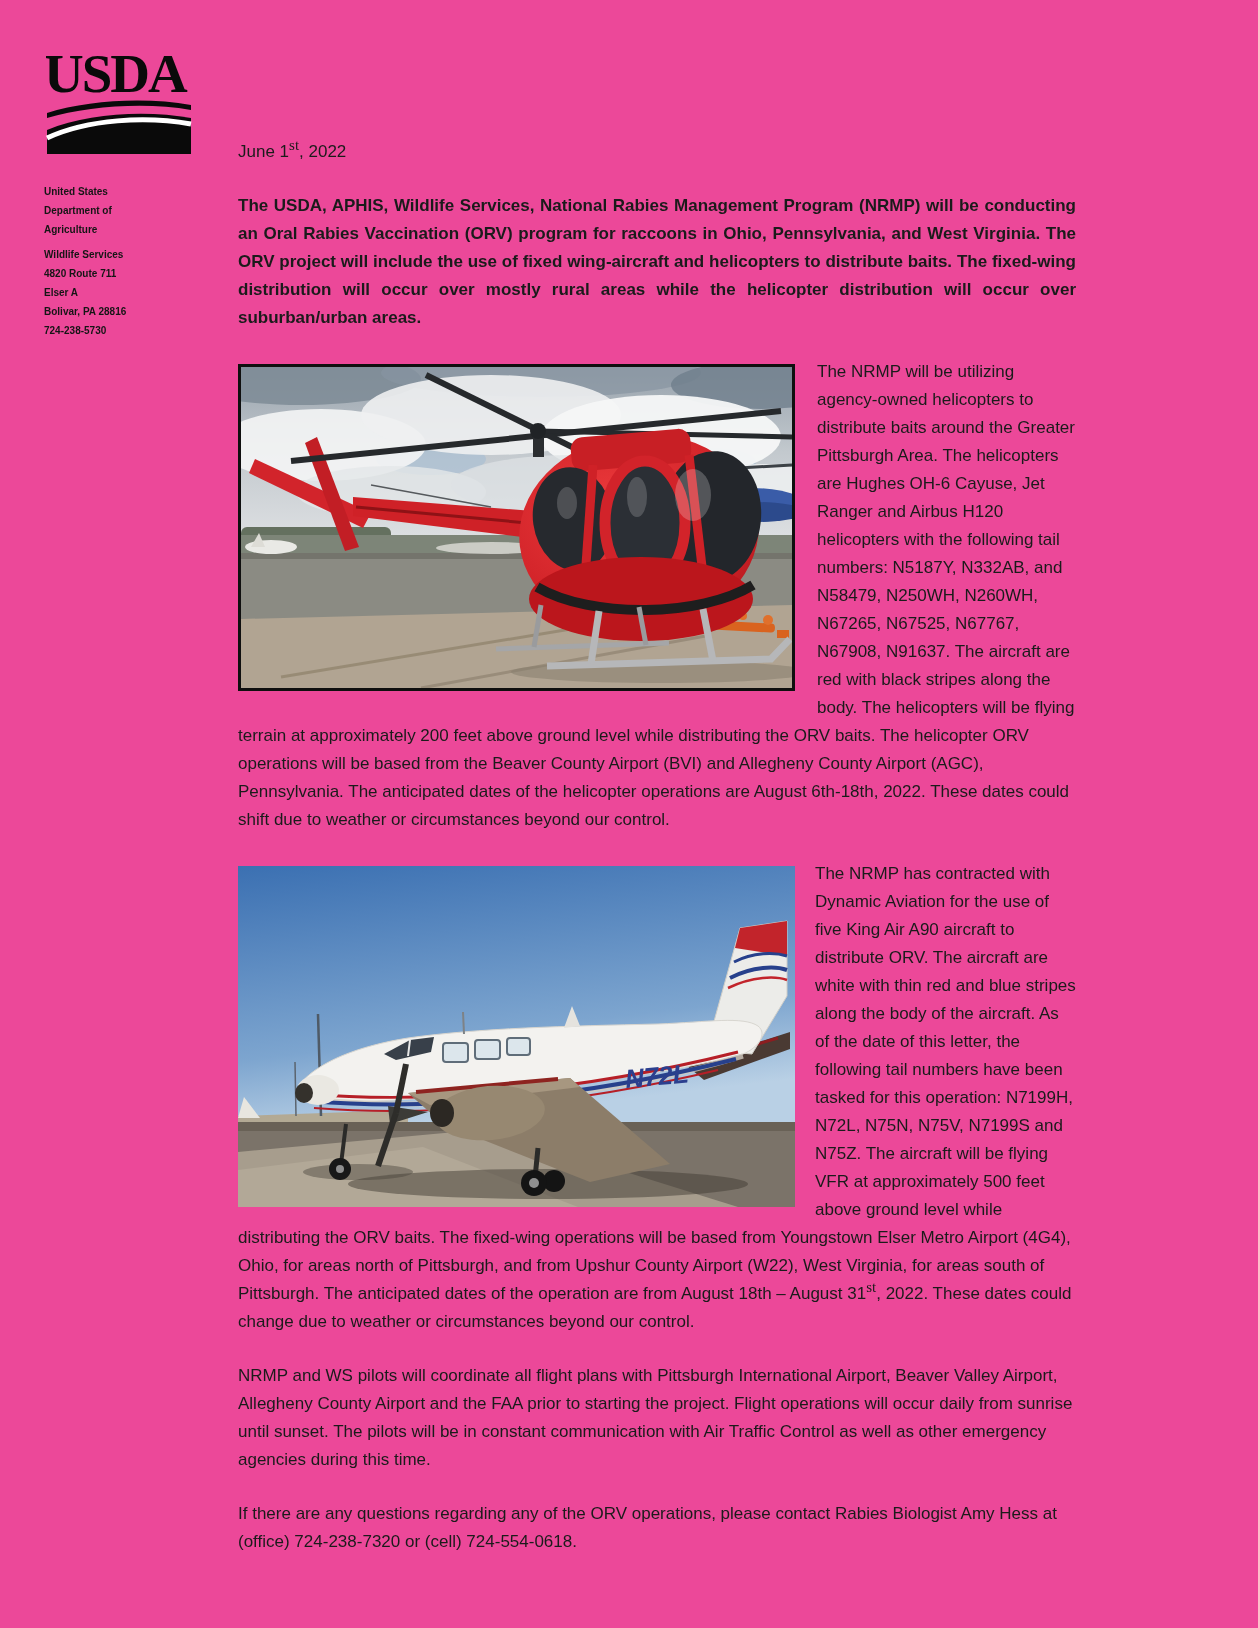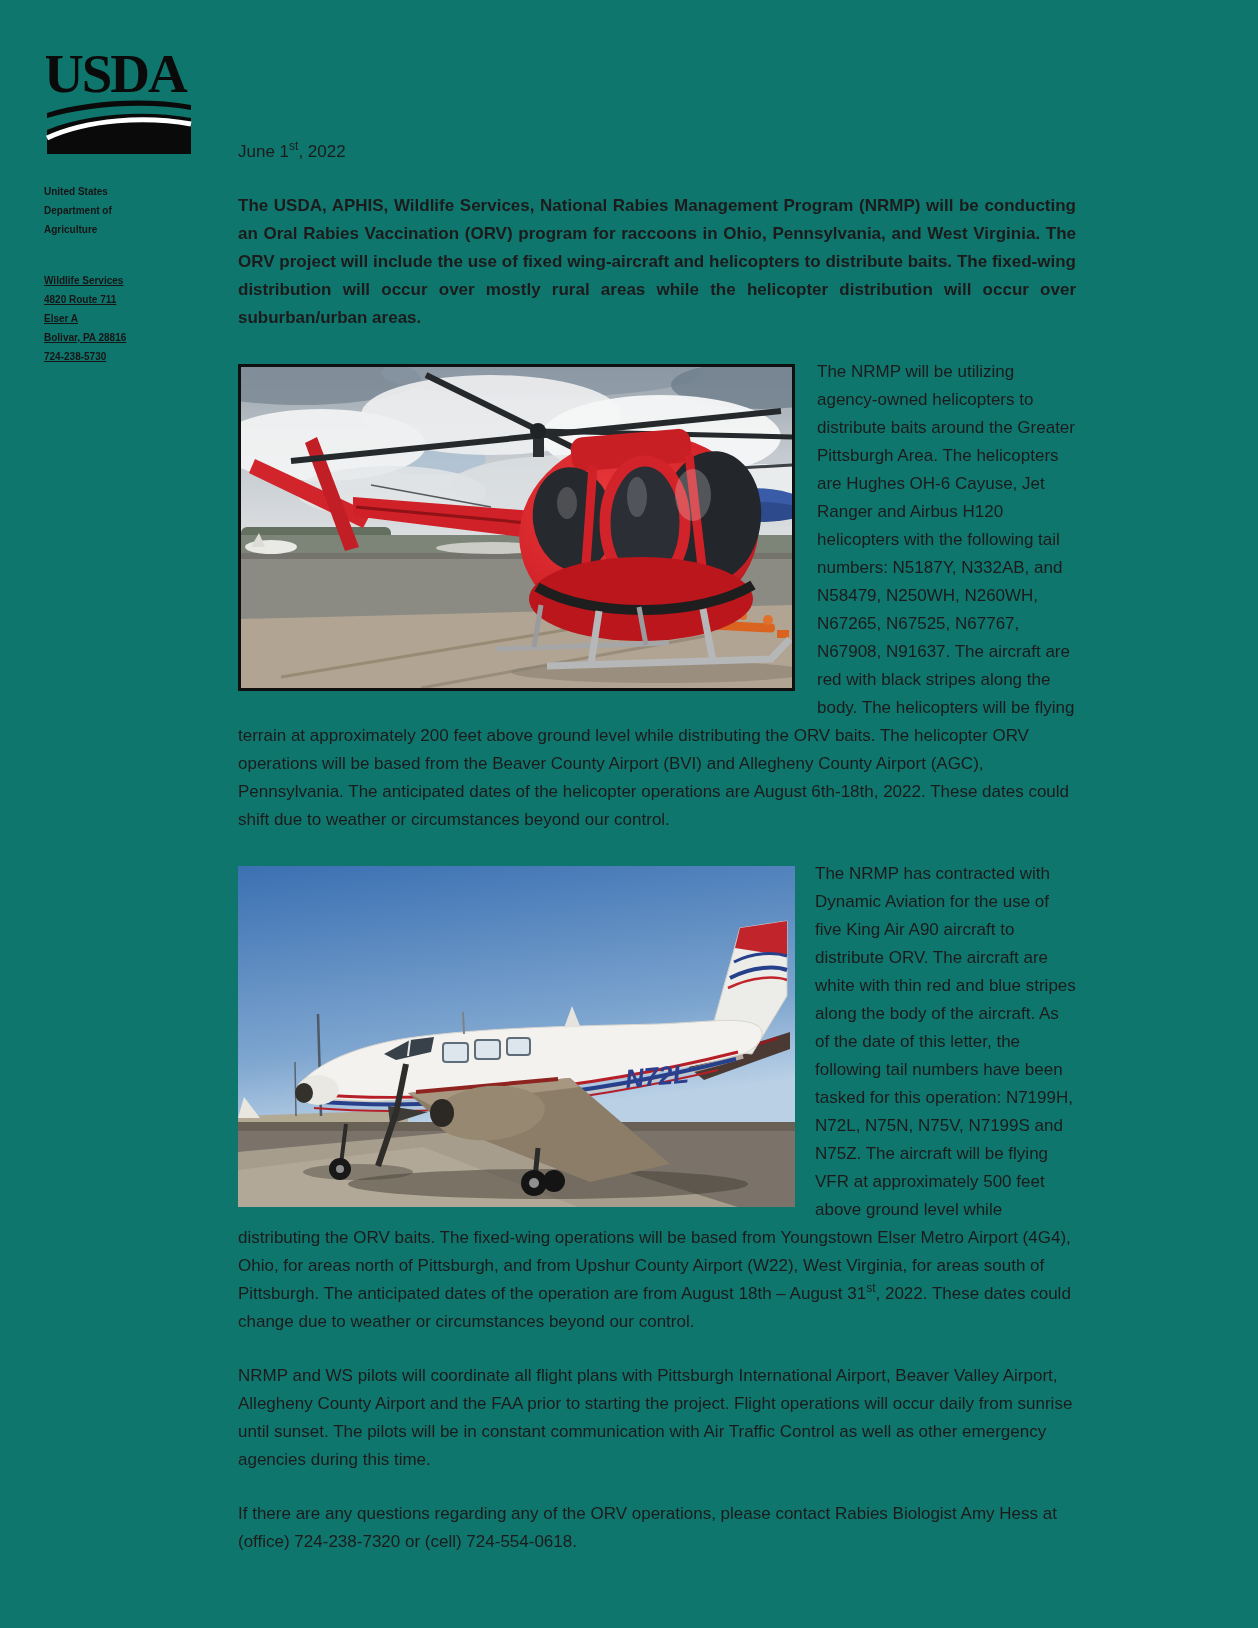--- a/index.html
+++ b/index.html
@@ -1,40 +1,40 @@
 <!DOCTYPE html>
 <html><head>
 <meta charset="utf-8">
 <style>
   html,body{margin:0;padding:0;background:#ffffff;}
   .page{
     position:relative;
     width:1258px;height:1628px;
-    background:#0f766e;
+    background:#ec4899;
     font-family:"Liberation Sans",sans-serif;
     color:#1b1b1b;
     overflow:hidden;
   }
   
   .logo{position:absolute;left:46px;top:50px;width:146px;height:104px;}
   .logo svg{display:block;width:100%;height:100%;}
   .sidebar{
     position:absolute;left:44px;top:182px;width:190px;
     font-size:10px;font-weight:bold;line-height:19px;color:#151515;
   }
-  .sb-group + .sb-group{margin-top:32px;text-decoration:underline;}
+  .sb-group + .sb-group{margin-top:6px;}
   
   .main{
     position:absolute;left:238px;top:138px;width:838px;
     font-size:17px;line-height:28px;
   }
   .main p{margin:0;}
   .para{margin-top:26px !important;}
   .justify{text-align:justify;font-weight:bold;}
-  sup{font-size:12px;line-height:0;vertical-align:super;}
+  sup{font-size:15px;line-height:0;vertical-align:super;font-family:Liberation Serif, serif;}
   .clear{clear:both;}
   
   .photo{float:left;display:block;}
   .photo svg{display:block;width:100%;height:100%;}
   .photo-heli{width:551px;height:321px;border:3px solid #0f0f0f;margin:6px 22px 4px 0;}
   .photo-plane{width:557px;height:341px;margin:6px 20px 4px 0;}
 </style>
 </head>
 <body>
 

